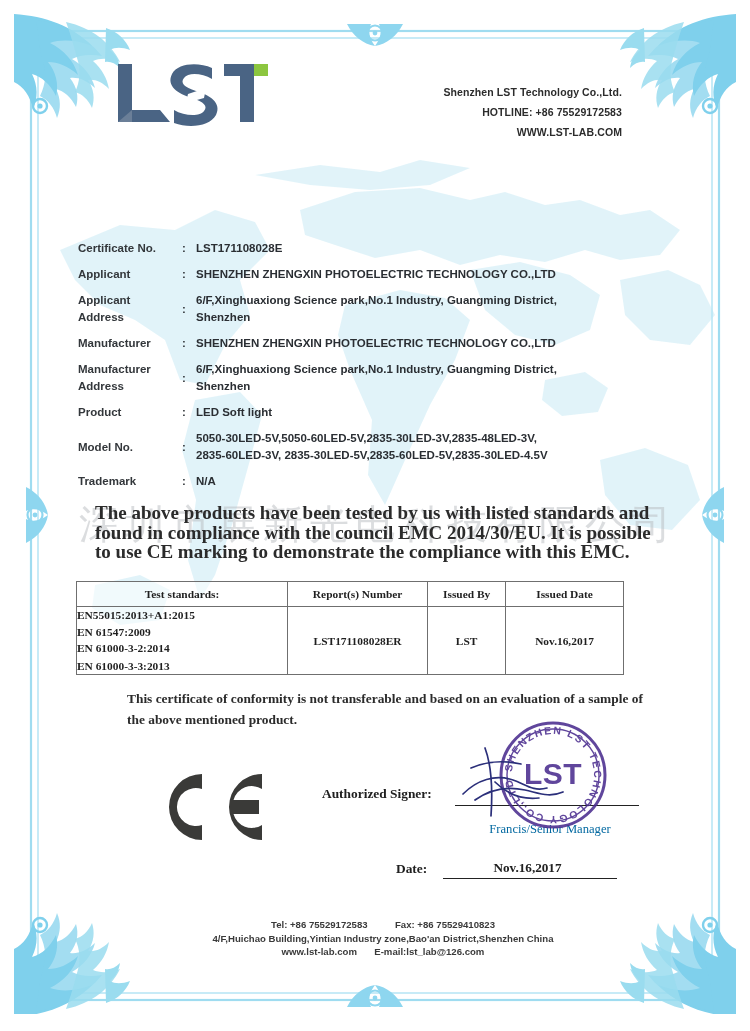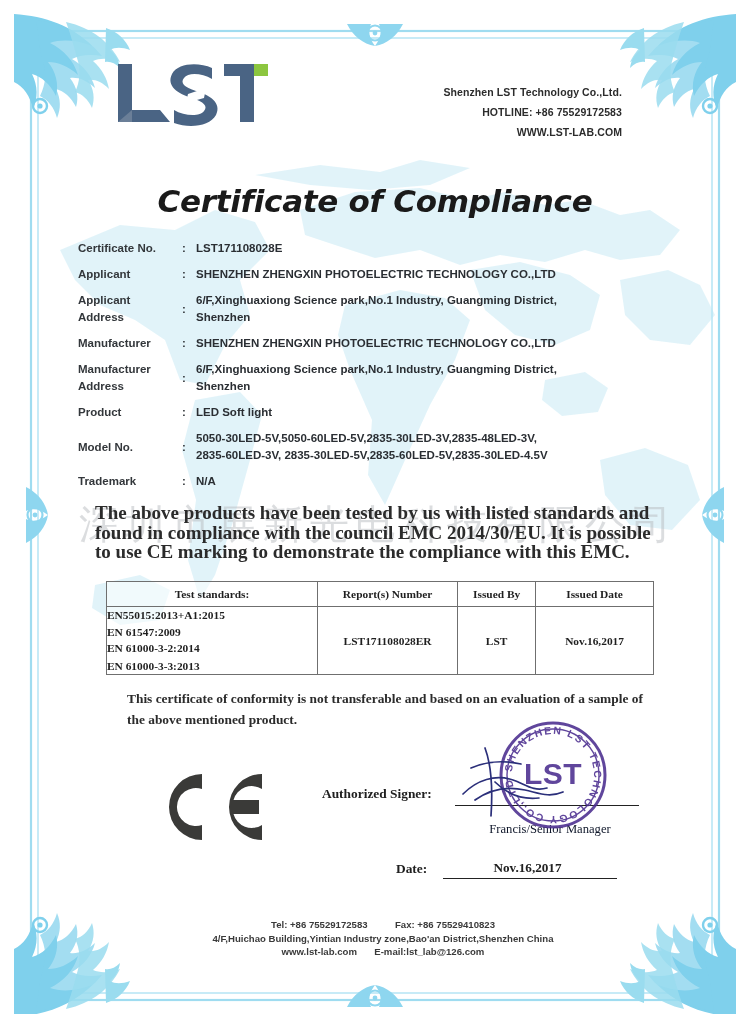--- a/index.html
+++ b/index.html
@@ -142,21 +142,21 @@
     font-size: 19px;
     font-weight: bold;
     color: #2b2b2b;
     line-height: 19.5px;
     z-index: 6;
   }
 
   
   .std-table {
     position: absolute;
-    left: 106px;
+    left: 76px;
     top: 581px;
     width: 548px;
     border-collapse: collapse;
     z-index: 5;
     background: rgba(255,255,255,0.55);
   }
   .std-table td, .std-table th {
     border: 1px solid #6f6f6f;
     font-family: "Liberation Serif", serif;
     font-size: 11.4px;
@@ -229,21 +229,21 @@
     z-index: 6;
   }
   .sig-name {
     position: absolute;
     left: 430px;
     top: 822px;
     width: 240px;
     text-align: center;
     font-family: "Liberation Serif", serif;
     font-size: 12.6px;
-    color: #0f172a;
+    color: #0369a1;
     z-index: 6;
   }
   .date-label {
     position: absolute;
     left: 396px;
     top: 861px;
     font-family: "Liberation Serif", serif;
     font-size: 13.4px;
     font-weight: bold;
     color: #202020;
@@ -377,21 +377,20 @@
       <path d="M112 6 L112 18 L128 18 L128 64 L142 64 L142 18 L156 18 L156 6 Z" fill="#4a6484"></path>
       <path d="M142 6 L156 6 L156 18 L142 18 Z" fill="#8cc63f"></path>
     </svg>
     <div class="company-block">
       <div>Shenzhen LST Technology Co.,Ltd.</div>
       <div>HOTLINE: +86 75529172583</div>
       <div>WWW.LST-LAB.COM</div>
     </div>
   </div>
 
-  <div class="cert-title">Certificate of Compliance</div>
 
   <div class="details">
 
     <div class="drow">
       <div class="dlabel">Certificate No.</div>
       <div class="dcolon">:</div>
       <div class="dvalue">LST171108028E</div>
     </div>
 
     <div class="drow">

